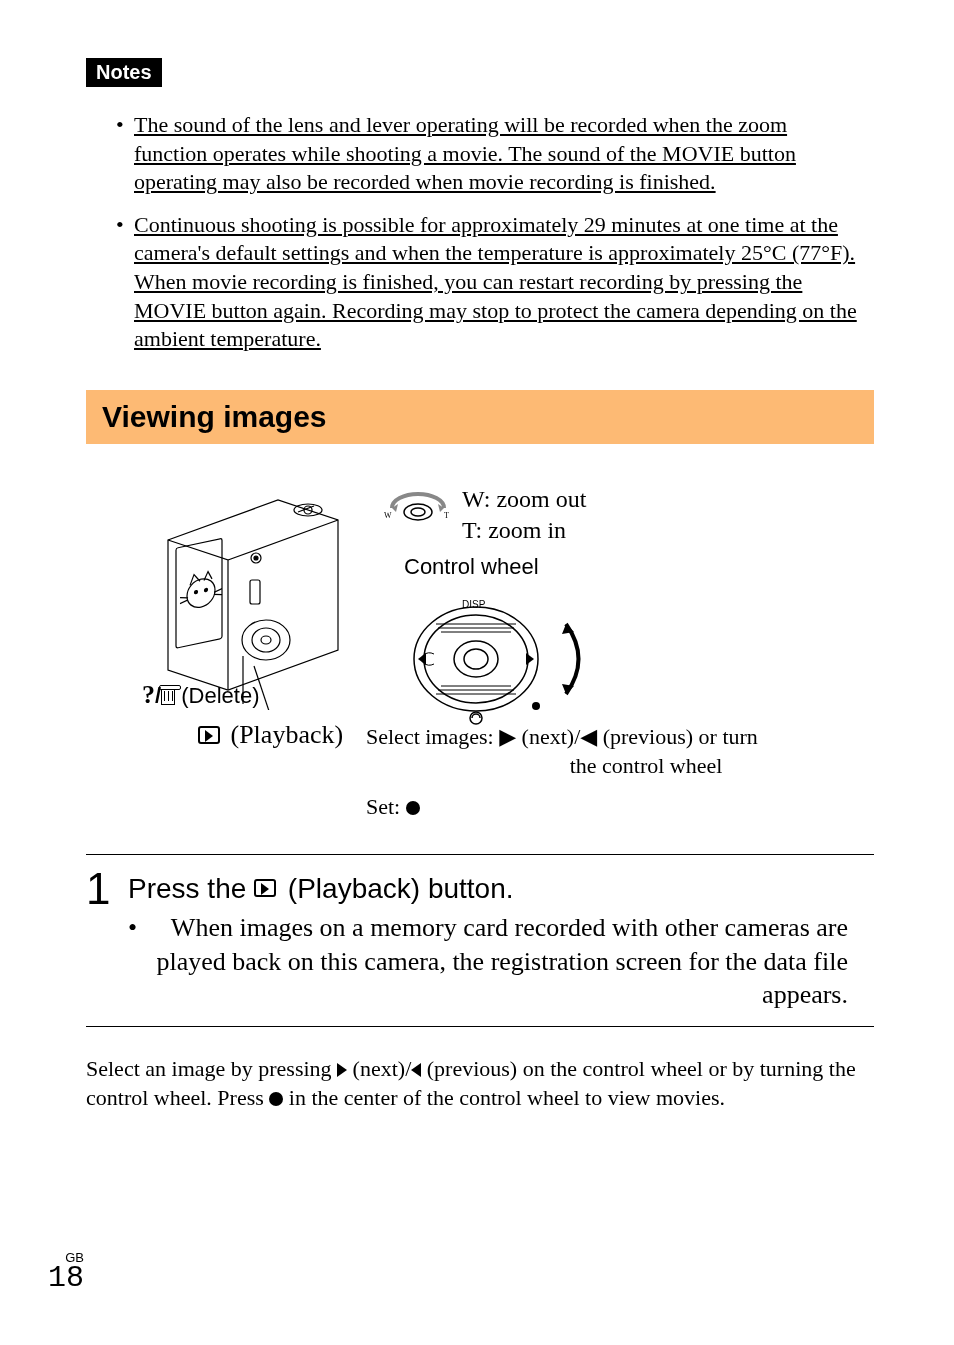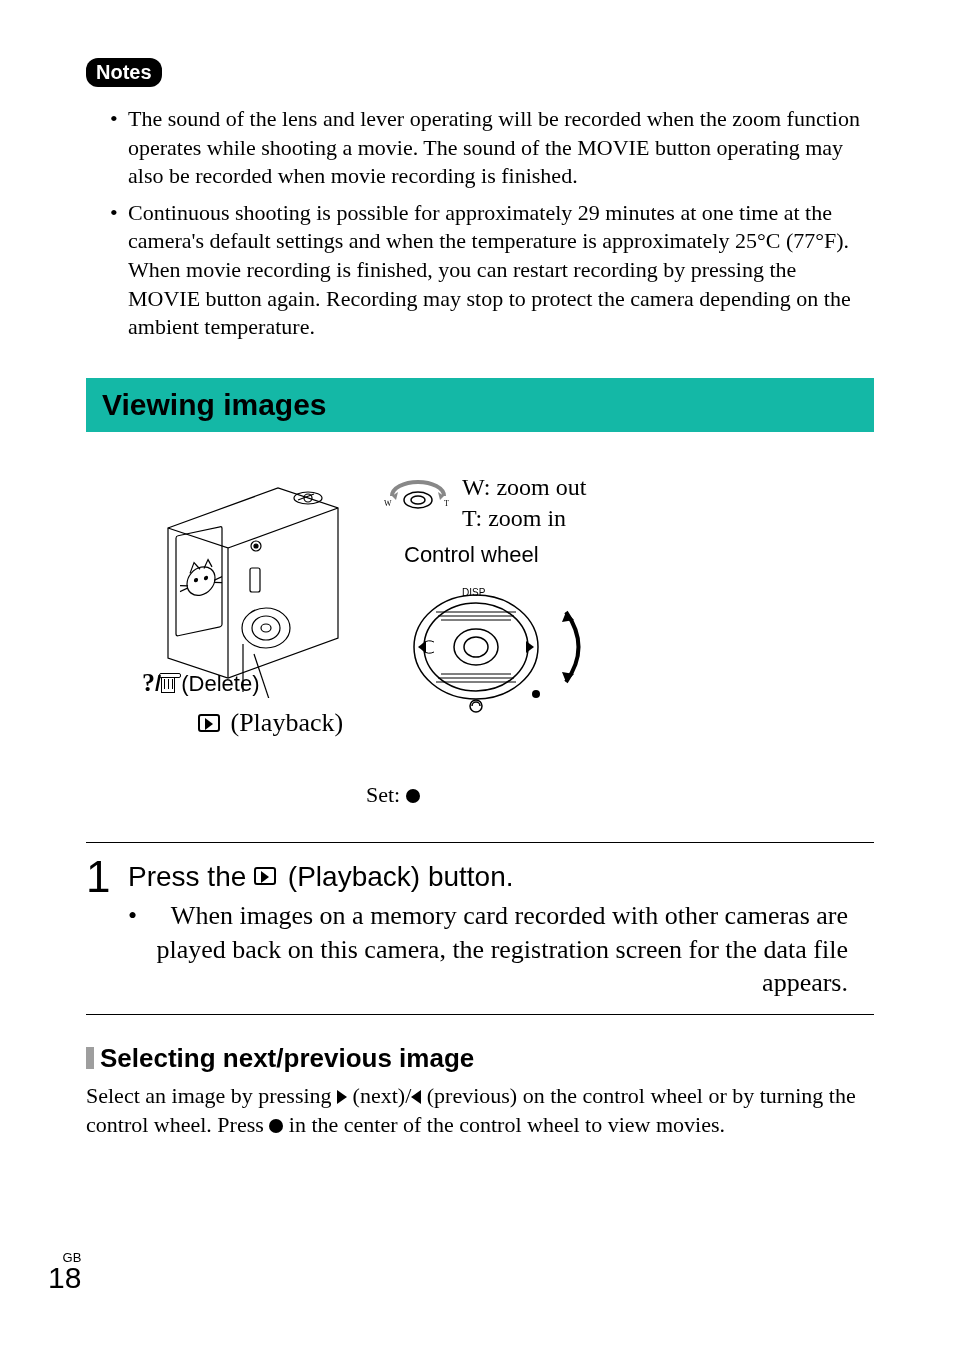--- a/index.html
+++ b/index.html
@@ -18,43 +18,43 @@
   }
   .notes-badge {
     display: inline-block;
     background: #000;
     color: #fff;
     font-family: Arial, Helvetica, sans-serif;
     font-weight: bold;
     font-size: 20px;
     padding: 3px 10px;
     margin-bottom: 10px;
-    border-radius: 12px;
   }
   ul.notes {
     margin: 0 0 36px 0;
     padding: 0 0 0 20px;
     list-style: none;
   }
   ul.notes li {
     position: relative;
     font-size: 22px;
     line-height: 1.3;
     padding-left: 14px;
-    margin: 8px;
+    margin: 14px;
+    text-decoration: underline;
   }
   ul.notes li::before {
     content: "•";
     position: absolute;
     left: -4px;
     top: 0;
     font-size: 22px;
   }
   .section-title {
-    background: #14b8a6;
+    background: #fdba74;
     font-family: Arial, Helvetica, sans-serif;
     font-weight: bold;
     font-size: 30px;
     padding: 10px 16px;
     margin: 0 0 20px 0;
   }
   .figure-area {
     position: relative;
     width: 100%;
     height: 380px;
@@ -172,21 +172,21 @@
     font-size: 22px;
     line-height: 1.3;
   }
   .page-footer {
     position: absolute;
     left: 48px;
     bottom: 50px;
     text-align: right;
   }
   .gb { font-family: Arial, Helvetica, sans-serif; font-size: 13px; display:block; margin-bottom:-4px;}
-  .pnum { font-family: Liberation Sans, sans-serif; font-size: 30px;}
+  .pnum { font-family: Liberation Mono, monospace; font-size: 30px;}
   .tri-r { display:inline-block; border-left:10px solid #000; border-top:7px solid transparent; border-bottom:7px solid transparent; vertical-align:-1px;}
   .tri-l { display:inline-block; border-right:10px solid #000; border-top:7px solid transparent; border-bottom:7px solid transparent; vertical-align:-1px;}
   .dot { display:inline-block; width:14px; height:14px; background:#000; border-radius:50%; vertical-align:-1px;}
   .trash-icon { display:inline-block; width:14px; height:16px; border:1.5px solid #000; border-top:none; position:relative; vertical-align:-2px;}
   .trash-icon::before{content:""; position:absolute; top:-4px; left:-3px; width:20px; height:3px; border:1.5px solid #000; border-radius:2px;}
   .trash-icon::after{content:""; position:absolute; top:2px; left:2px; width:1px; height:10px; background:#000; box-shadow:4px 0 #000, 8px 0 #000;}
 </style>
 </head>
 <body>
 
@@ -283,38 +283,39 @@
     </svg>
 
     <div class="delete-label">
       <span class="q">?</span><span>/</span><span class="trash-icon"></span><span class="word"> (Delete)</span>
     </div>
 
     <div class="playback-label">
       <span class="playback-icon-box"></span><span> (Playback)</span>
     </div>
 
+    <div class="select-images">
+      <span>Select images: ▶ (next)/◀ (previous) or turn</span>
+      <span class="line2">the control wheel</span>
+    </div>
     <div class="set-text">
       <span>Set: </span><span class="dot"></span>
     </div>
   </div>
 
   <div class="step-block">
     <span class="step-num">1</span>
     <div class="step-content">
       <div class="step-title">
         <span>Press the </span><span class="playback-icon-box"></span><span> (Playback) button.</span>
       </div>
       <div class="step-bullet">When images on a memory card recorded with other cameras are played back on this camera, the registration screen for the data file appears.</div>
     </div>
   </div>
 
-  <div class="subhead">
-    <span class="bar"></span><span>Selecting next/previous image</span>
-  </div>
   <div class="body-text">
     <span>Select an image by pressing </span><span class="tri-r"></span><span> (next)/</span><span class="tri-l"></span><span> (previous) on the control wheel or by turning the control wheel. Press </span><span class="dot"></span><span> in the center of the control wheel to view movies.</span>
   </div>
 
 </div>
 
 <div class="page-footer">
   <span class="gb">GB</span>
   <span class="pnum">18</span>
 </div>

